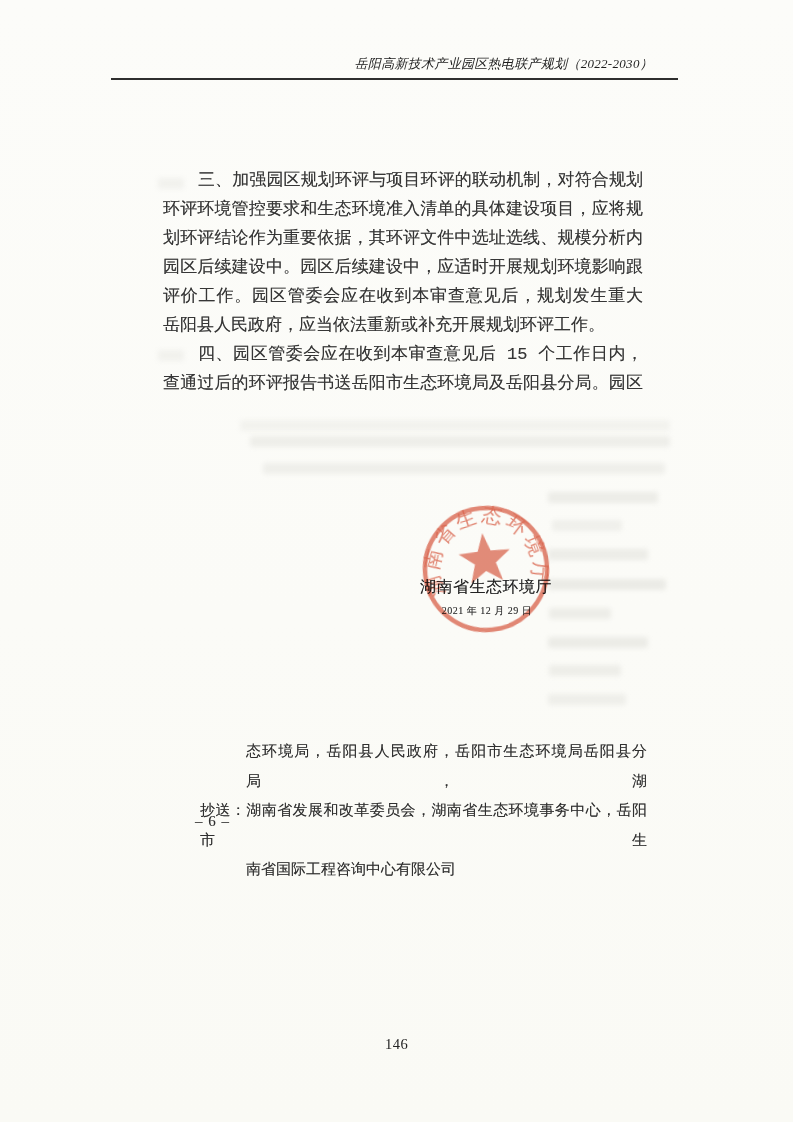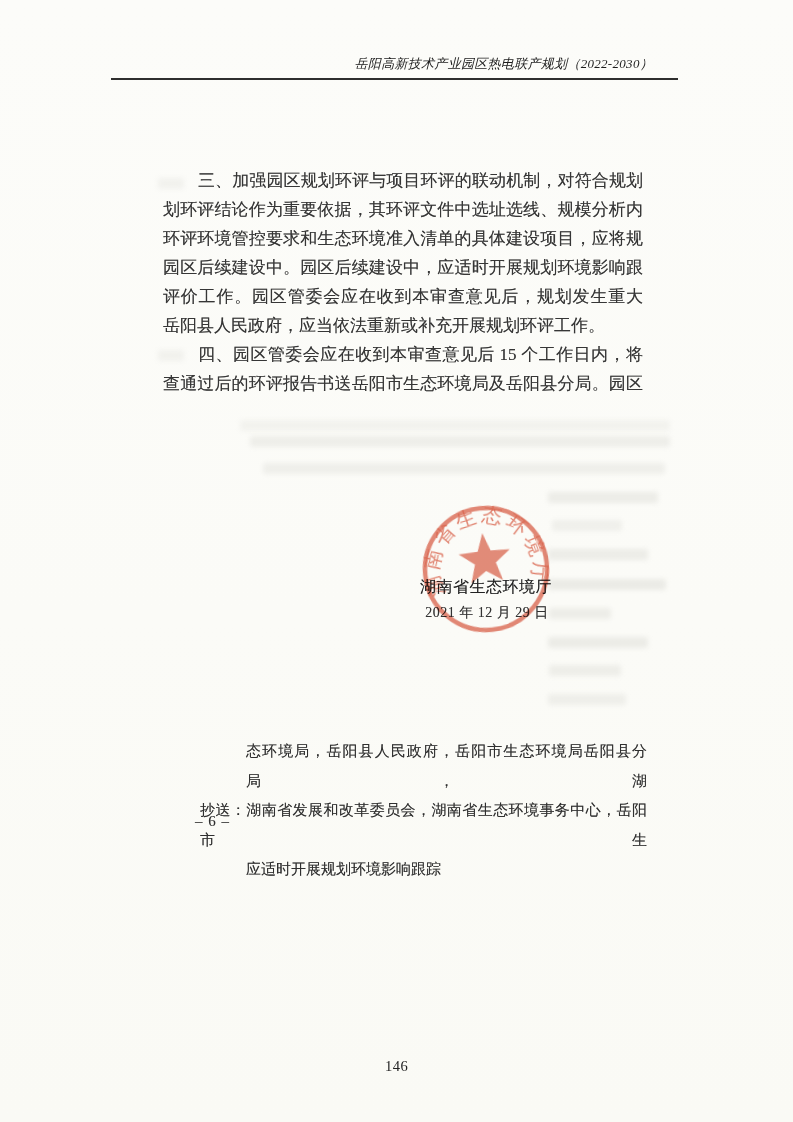--- a/index.html
+++ b/index.html
@@ -18,33 +18,34 @@
   }
   .header-rule{
     position:absolute; top:78px; left:111px; width:567px; height:2px;
     background:#2e2e2e;
   }
   
   .body-text{
     position:absolute; top:166px; left:163px; width:480px;
     font-size:17px; color:#363636;
     text-shadow:0 0 .5px rgba(55,55,55,.55);
+    font-family:Liberation Mono, monospace;
   }
   .line{ height:29px; line-height:29px; text-align:justify; text-align-last:justify; overflow:hidden; }
   .line.first{ padding-left:35px; }
   .line.last{ text-align-last:left; }
   
   .sig-name{
     position:absolute; top:577px; left:404px; width:164px; text-align:center;
     font-size:16px; letter-spacing:.5px; color:#222;
     text-shadow:0 0 .5px rgba(40,40,40,.5);
   }
   .sig-date{
     position:absolute; top:604px; left:402px; width:170px; text-align:center;
-    font-size:14px; letter-spacing:.5px; color:#333;
+    font-size:10px; letter-spacing:.5px; color:#333;
     text-shadow:0 0 .5px rgba(40,40,40,.45);
   }
   
   .seal{
     position:absolute; top:487px; left:404px; width:164px; height:164px;
     mix-blend-mode:multiply; opacity:.92; transform:rotate(-6deg);
     filter:blur(.3px);
   }
   
   .cc-block{
@@ -56,21 +57,21 @@
   .cc-line.fill{ text-align-last:justify; }
   .cc-indent{ padding-left:46px; }
   
   .doc-page-marker{
     position:absolute; top:813px; left:195px;
     font-size:15px; letter-spacing:1px; color:#2f2f2f;
     text-shadow:0 0 .5px rgba(50,50,50,.45);
   }
   .book-page-number{
     position:absolute; top:1036px; left:0; width:100%; text-align:center;
-    font-size:14.5px; color:#222; letter-spacing:.5px;margin-top:22px;
+    font-size:14.5px; color:#222; letter-spacing:.5px;
   }
   
   .ghost{
     position:absolute; height:11px; border-radius:2px;
     background:#cfcfc8; filter:blur(2.5px);
   }
 </style>
 </head>
 <body>
 
@@ -90,22 +91,22 @@
       <div class="ghost" style="left: 548px; top: 694px; width: 78px; opacity: 0.28;"></div>
       <div class="ghost" style="left: 158px; top: 178px; width: 26px; opacity: 0.22;"></div>
       <div class="ghost" style="left: 158px; top: 350px; width: 26px; opacity: 0.22;"></div>
     </div>
 
   <div class="header-title">岳阳高新技术产业园区热电联产规划（2022-2030）</div>
   <div class="header-rule"></div>
 
   <div class="body-text">
       <div class="line first">三、加强园区规划环评与项目环评的联动机制，对符合规划</div>
+      <div class="line">环评环境管控要求和生态环境准入清单的具体建设项目，应将规</div>
       <div class="line">划环评结论作为重要依据，其环评文件中选址选线、规模分析内</div>
-      <div class="line">环评环境管控要求和生态环境准入清单的具体建设项目，应将规</div>
       <div class="line">园区后续建设中。园区后续建设中，应适时开展规划环境影响跟踪</div>
       <div class="line">评价工作。园区管委会应在收到本审查意见后，规划发生重大</div>
       <div class="line last">岳阳县人民政府，应当依法重新或补充开展规划环评工作。</div>
       <div class="line first">四、园区管委会应在收到本审查意见后 15 个工作日内，将审</div>
       <div class="line">查通过后的环评报告书送岳阳市生态环境局及岳阳县分局。园区</div>
     </div>
 
   <div class="sig-name">湖南省生态环境厅</div>
   <div class="sig-date">2021 年 12 月 29 日</div>
 
@@ -118,19 +119,19 @@
     <text font-size="20" letter-spacing="3.5" fill-opacity="0.82" text-anchor="middle" fill="#da5a42">
       <textPath href="#sealArc" startOffset="50%">湖南省生态环境厅</textPath>
     </text>
   </svg>
 
   <div class="cc-block">
     <div class="cc-line fill cc-indent">态环境局，岳阳县人民政府，岳阳市生态环境局岳阳县分局，湖</div>
     <div class="cc-line fill">
       <span class="cc-label">抄送：</span><span>湖南省发展和改革委员会，湖南省生态环境事务中心，岳阳市生</span>
     </div>
-    <div class="cc-line cc-indent">应适时开展规划环境影响跟踪</div>
+    <div class="cc-line cc-indent">南省国际工程咨询中心有限公司</div>
   </div>
 
   <div class="doc-page-marker">– 6 –</div>
   <div class="book-page-number">146</div>
 
 </div>
 
 </body></html>

